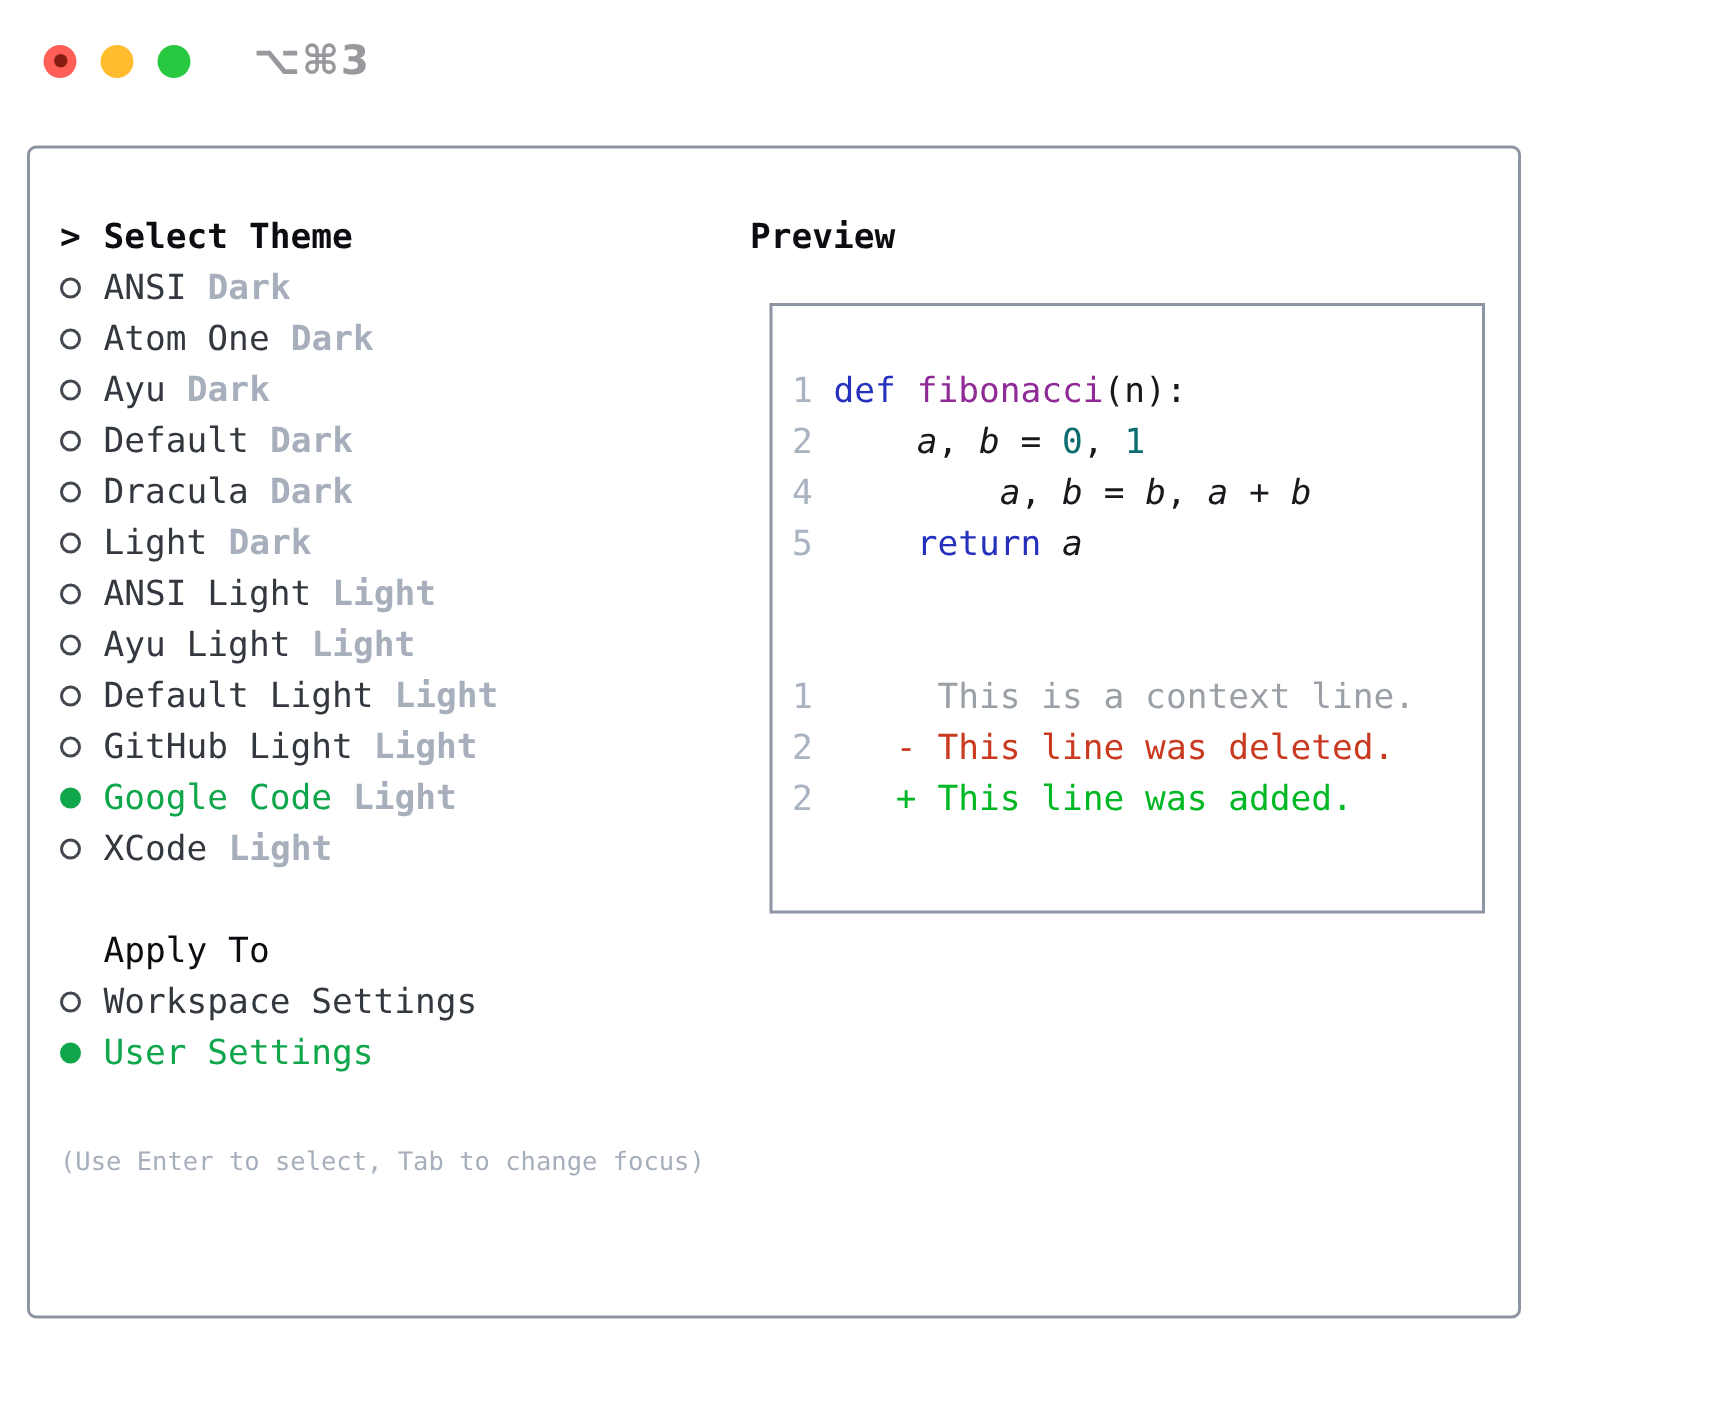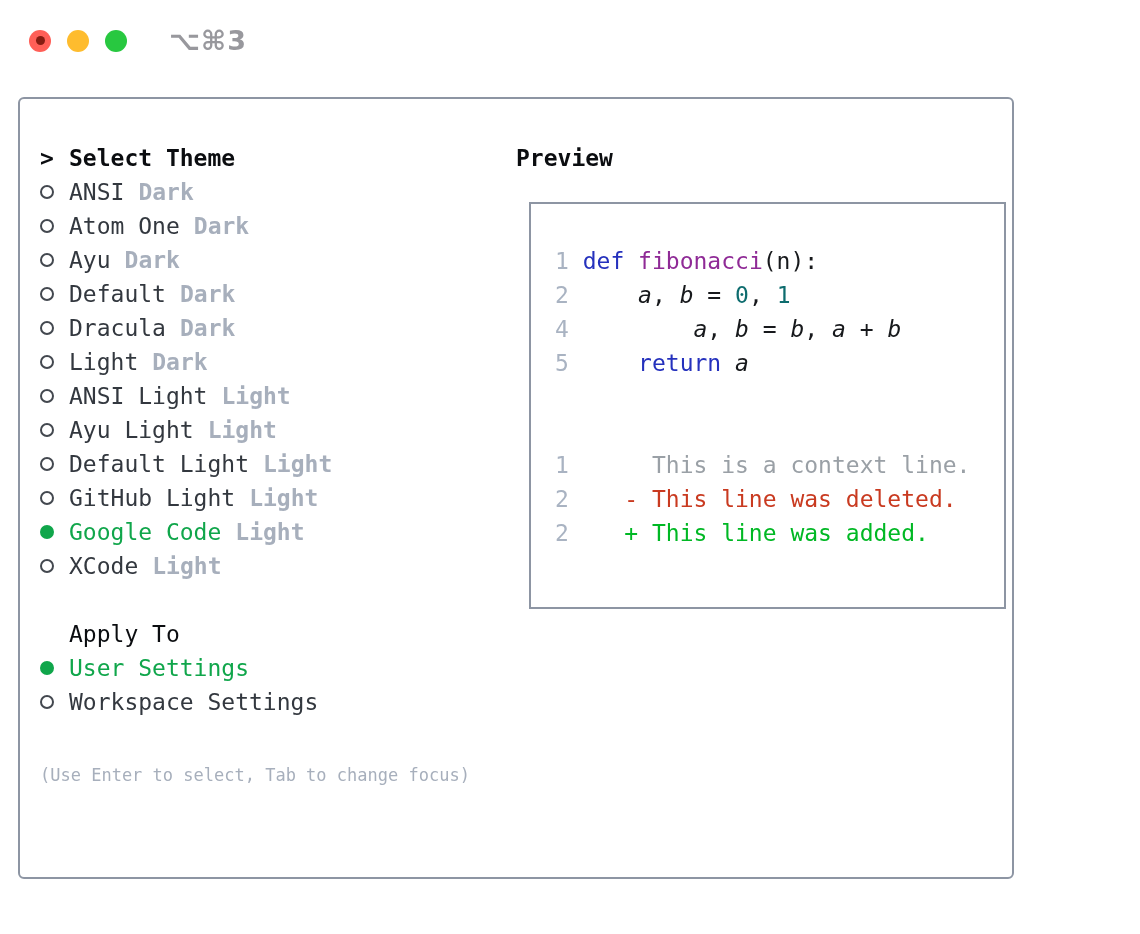--- a/index.html
+++ b/index.html
@@ -31,26 +31,26 @@
   .radio { width:14px; height:14px; border:2.5px solid var(--radio-border);
            border-radius:50%; box-sizing:border-box; }
   .radio.on { background:var(--ui-green); border-color:var(--ui-green); }
   .label.sel { color:var(--ui-green); }
   .tag { color:var(--muted); margin-left:14px;font-weight:bold; }
   .apply-label { color:var(--heading-text); }
   .opt-label.sel { color:var(--ui-green); }
   .spacer { height:34px; }
   .hint { font-size:17px; line-height:44px; color:var(--muted); width:445px; white-space:normal; }
   
-  .right { position:absolute; left:496px; top:42px; }
+  .right { position:absolute; left:480px; top:42px; }
   .preview-label { height:34px; line-height:34px; font-size:23px; font-weight:bold;
                    color:var(--heading-text); }
   .preview-box { margin-left:13px; margin-top:27px; width:477px; height:407px;
                  border:2px solid var(--panel-border); box-sizing:border-box;
-                 padding:40px 0 0 24px; overflow:hidden; }
+                 padding:40px 0 0 13px; overflow:hidden; }
   .pline { white-space:pre; font-size:23px; line-height:34px; height:34px; color:var(--code-text); }
   .lineno { color:var(--lineno); }
   .tok-kw  { color:var(--kw); }
   .tok-fn  { color:var(--fn); }
   .tok-num { color:var(--num); }
   .tok-pl  { color:var(--code-text); }
   .tok-var { color:var(--code-text); font-style:italic; }
   .diff-context { color:var(--diff-context); }
   .diff-deleted { color:var(--diff-del); }
   .diff-added   { color:var(--diff-add); }
@@ -94,22 +94,22 @@
         </div>
 
       <div class="spacer"></div>
 
       <div class="row">
         <span class="marker"></span>
         <span class="apply-label">Apply To</span>
       </div>
 
       <div id="apply-list">
+          <div class="row"><span class="marker"><span class="radio"></span></span><span class="opt-label">Workspace Settings</span></div>
           <div class="row"><span class="marker"><span class="radio on"></span></span><span class="opt-label sel">User Settings</span></div>
-          <div class="row"><span class="marker"><span class="radio"></span></span><span class="opt-label">Workspace Settings</span></div>
         </div>
 
       <div class="spacer"></div>
 
       <div class="hint">(Use Enter to select, Tab to change focus)</div>
     </div>
 
     <div class="right">
       <div class="preview-label">Preview</div>
       <div class="preview-box">

